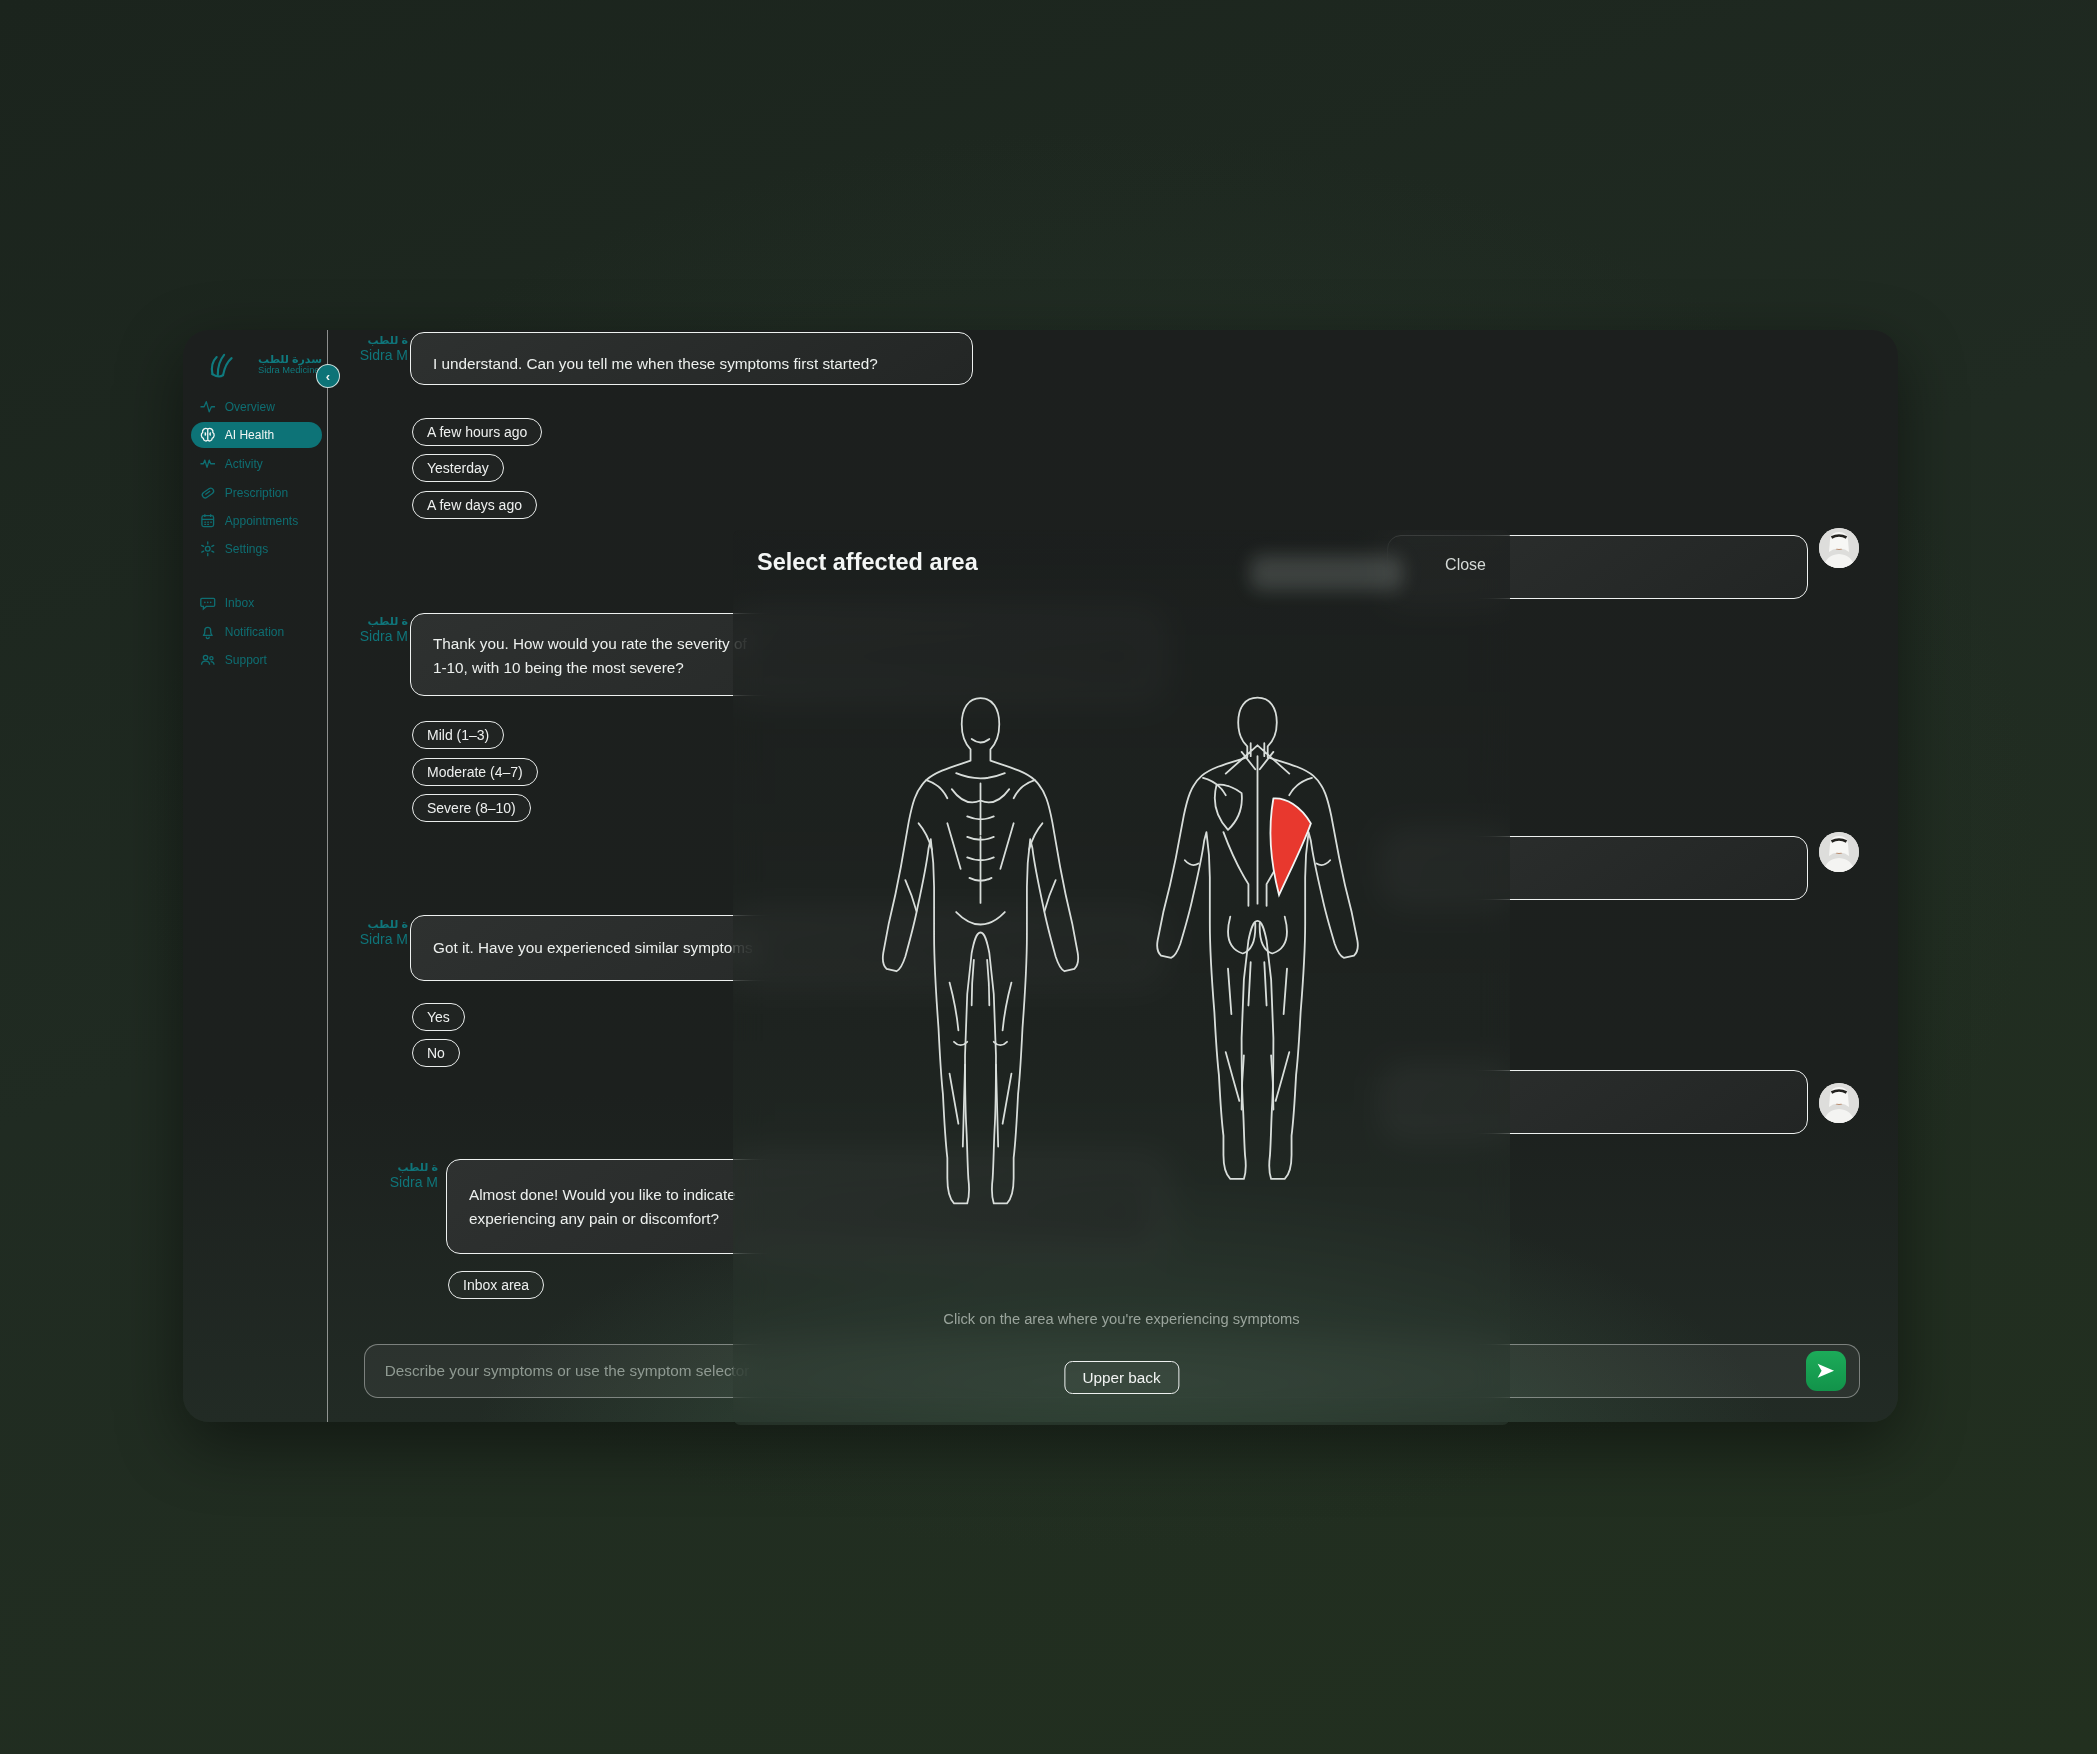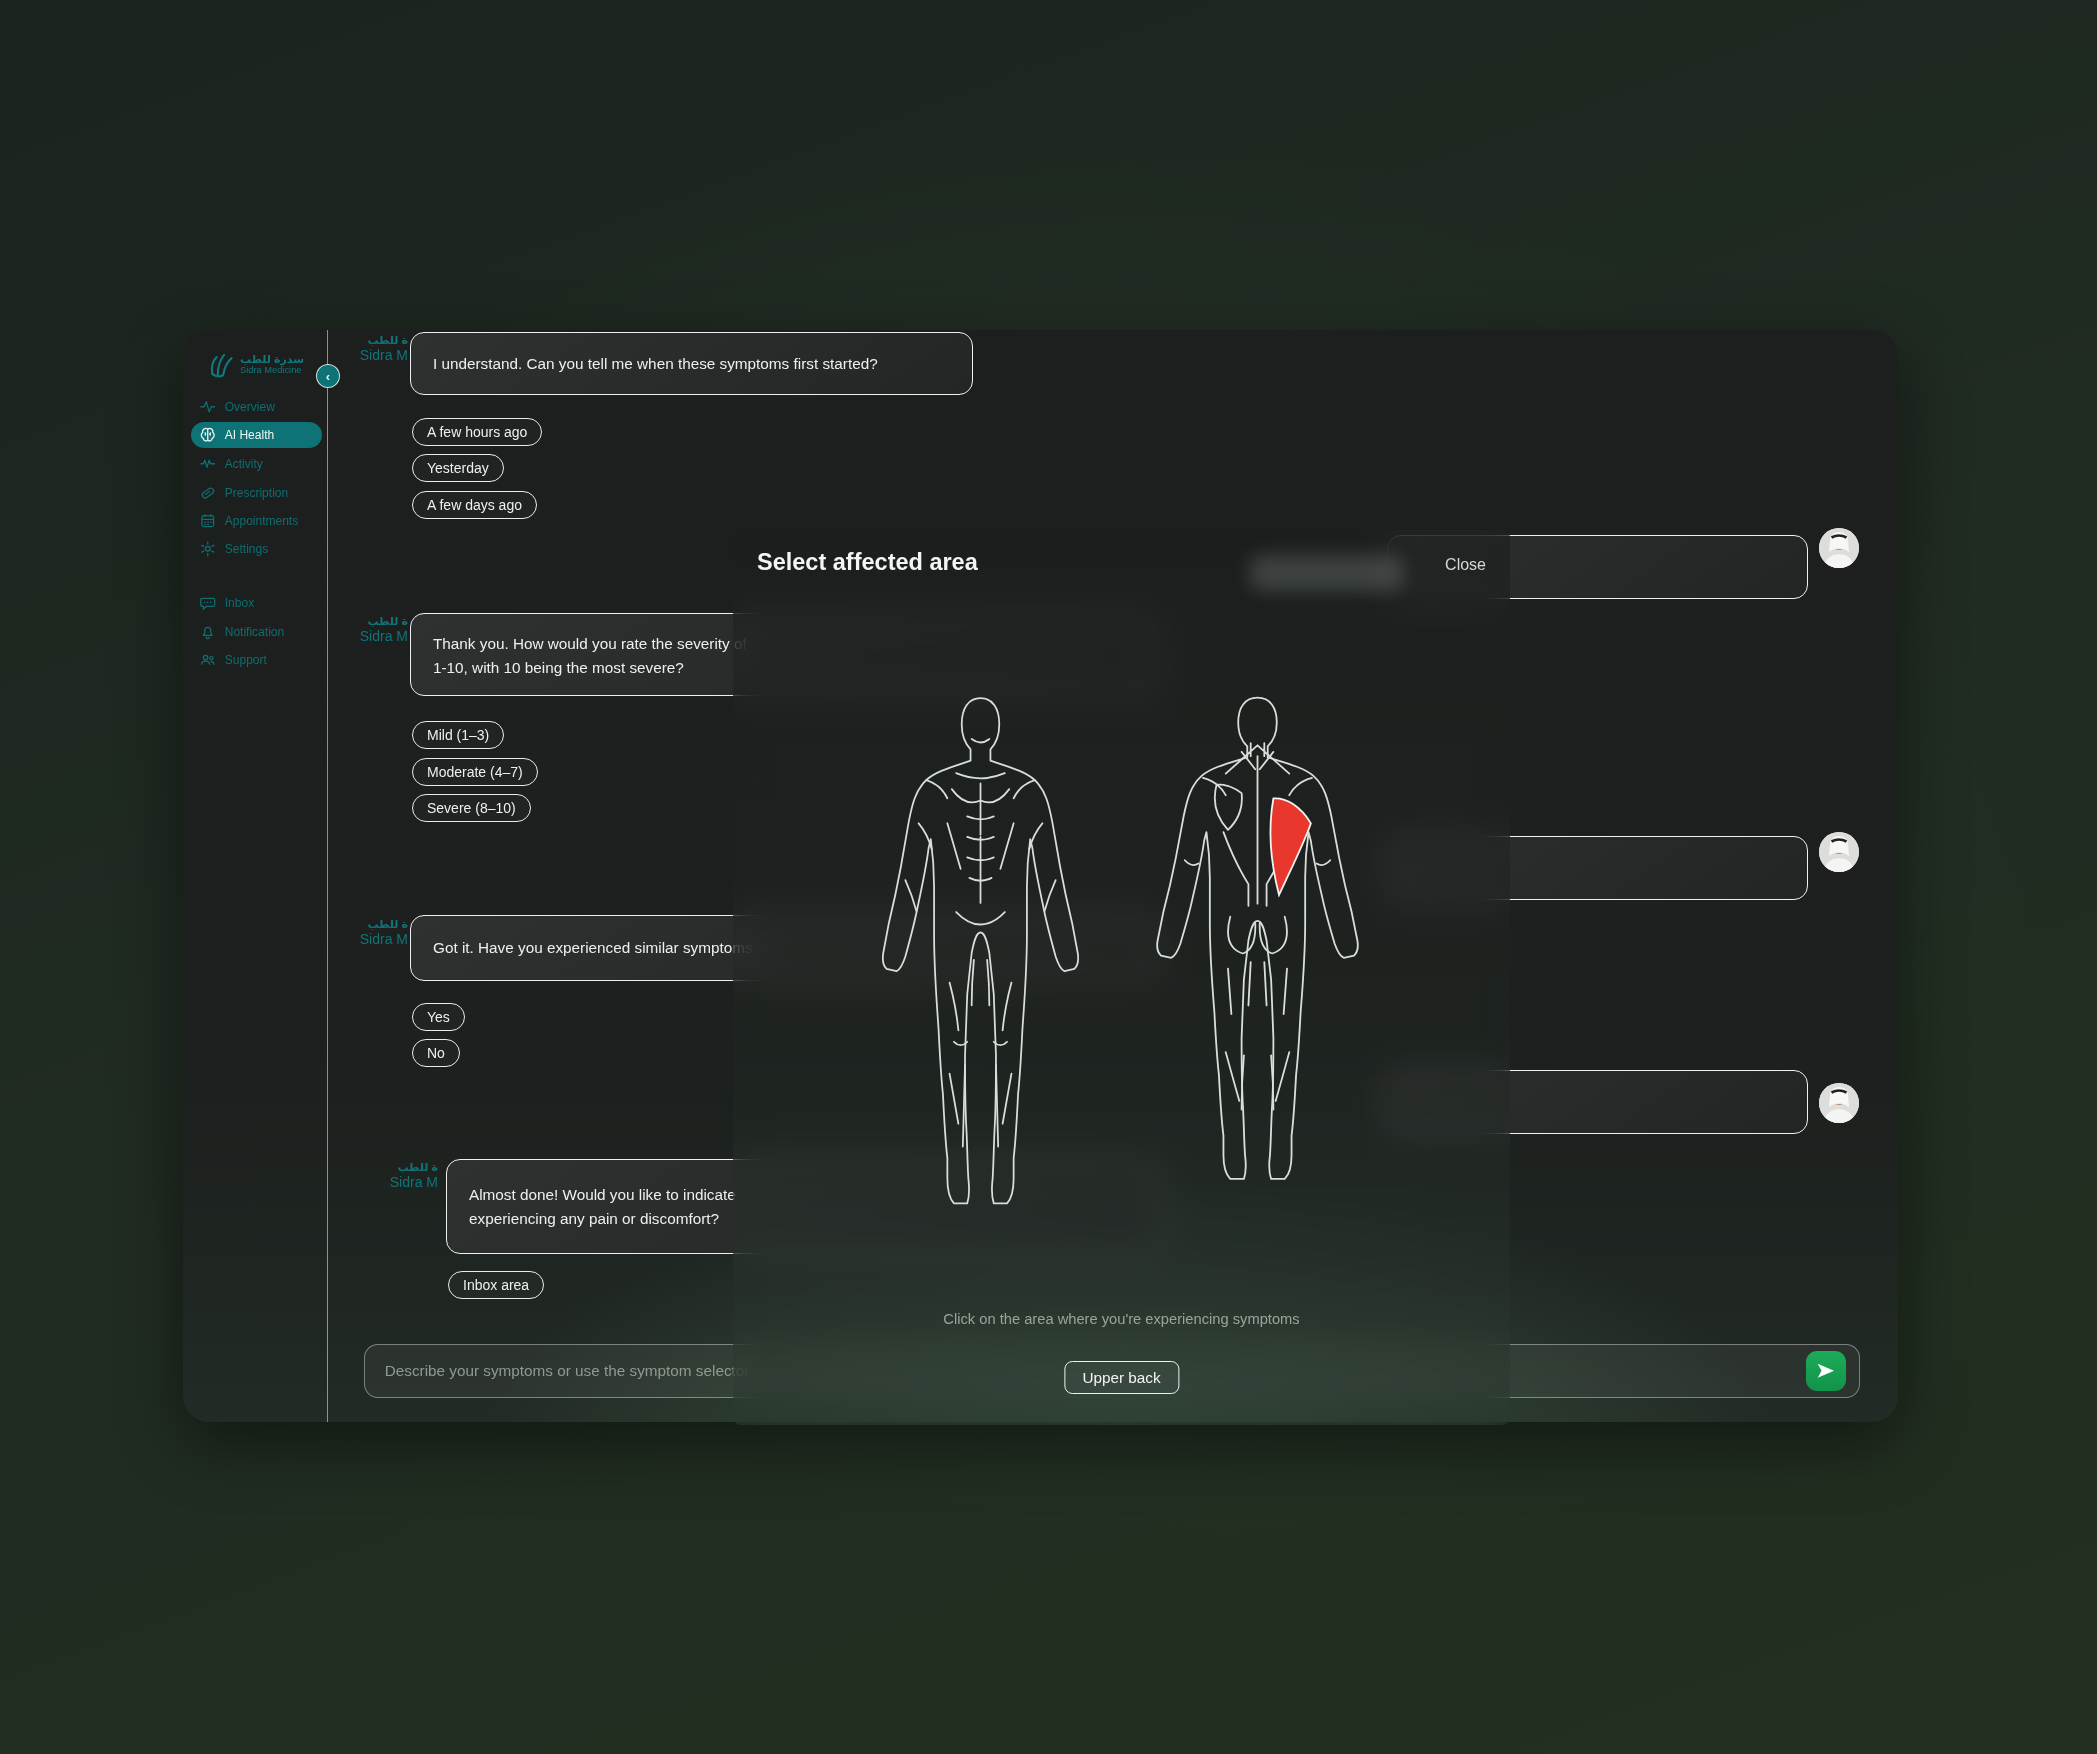--- a/index.html
+++ b/index.html
@@ -19,21 +19,21 @@
     position:absolute; left:183px; top:330px; width:1715px; height:1092px;
     border-radius:26px; overflow:hidden;
     background:
       radial-gradient(55% 38% at 55% 104%, rgba(84,130,98,.42) 0%, rgba(84,130,98,0) 70%),
       linear-gradient(180deg,#1c1f1e 0%, #1c201e 70%, #222b25 100%);
     box-shadow:0 22px 66px rgba(0,0,0,.45);
   }
   
   .divider{ position:absolute; left:327px; top:330px; width:1.1px; height:1092px;
     background:rgba(255,255,255,.5); z-index:2;}
-  .logo{ position:absolute; left:206px; top:348px; display:flex; gap:2px; align-items:center; z-index:3;}
+  .logo{ position:absolute; left:206px; top:348px; display:flex; gap:20px; align-items:center; z-index:3;}
   .logo-text{ color:#0f7a7e; text-align:left; line-height:1.15;}
   .logo-ar{ font-size:11px; font-weight:bold; }
   .logo-en{ font-size:9.3px; }
   .toggle{
     position:absolute; left:316px; top:364px; width:24px; height:24px; border-radius:50%;
     background:#0d7377; border:1.6px solid rgba(240,244,242,.85);
     color:#eef3f1; font-size:13px; font-weight:bold; display:flex; align-items:center; justify-content:center;
     z-index:4; line-height:1;
   }
   .nav-item{
@@ -212,21 +212,21 @@
           <path d="M16 14.5 c2.8 0 4.6 1.8 4.6 4.5"></path>
         </g>
       </svg>
     <span>Support</span>
   </div>
 
   <div class="ai-label" style="left:347px; top:334px">
     <div class="l1">ة للطب</div>
     <div class="l2">Sidra M</div>
   </div>
-  <div class="bubble" style="left:410px; top:332px; width:563px; height:63px">
+  <div class="bubble" style="left:410px; top:332px; width:563px; height:53px">
     <div class="pad" style="line-height:61px">I understand. Can you tell me when these symptoms first started?</div>
   </div>
   <div class="chip" style="left:412px; top:418px">A few hours ago</div>
   <div class="chip" style="left:412px; top:454px">Yesterday</div>
   <div class="chip" style="left:412px; top:491px">A few days ago</div>
 
   <div class="ai-label" style="left:347px; top:615px">
     <div class="l1">ة للطب</div>
     <div class="l2">Sidra M</div>
   </div>

